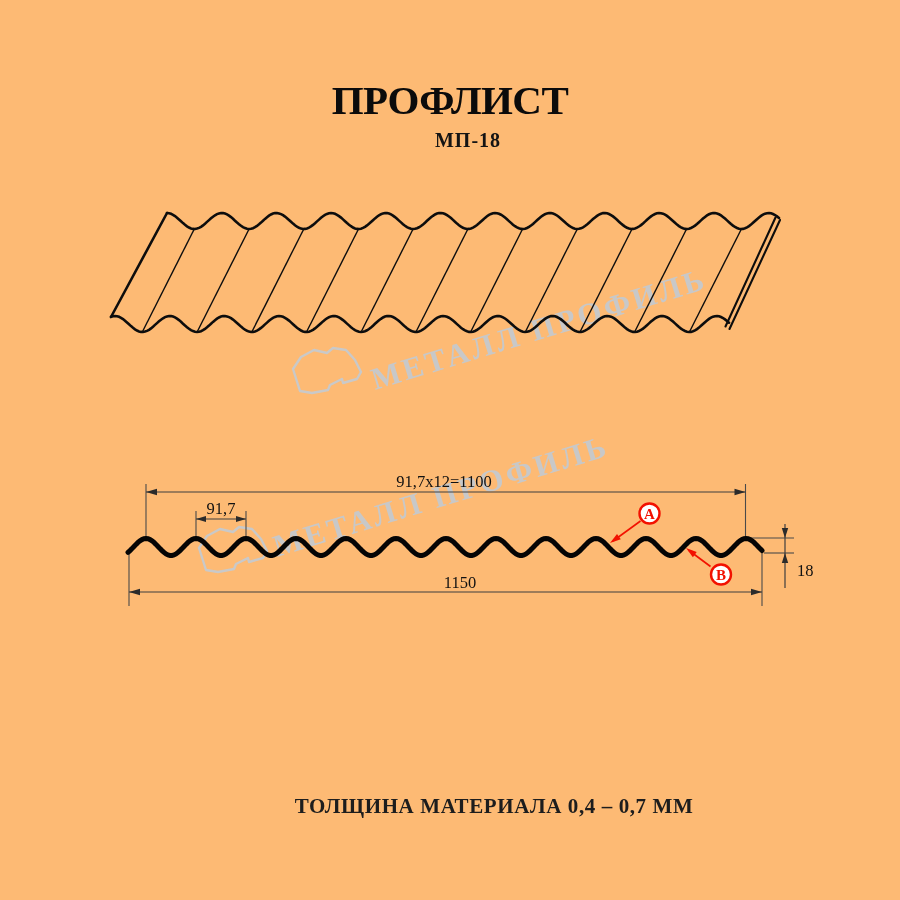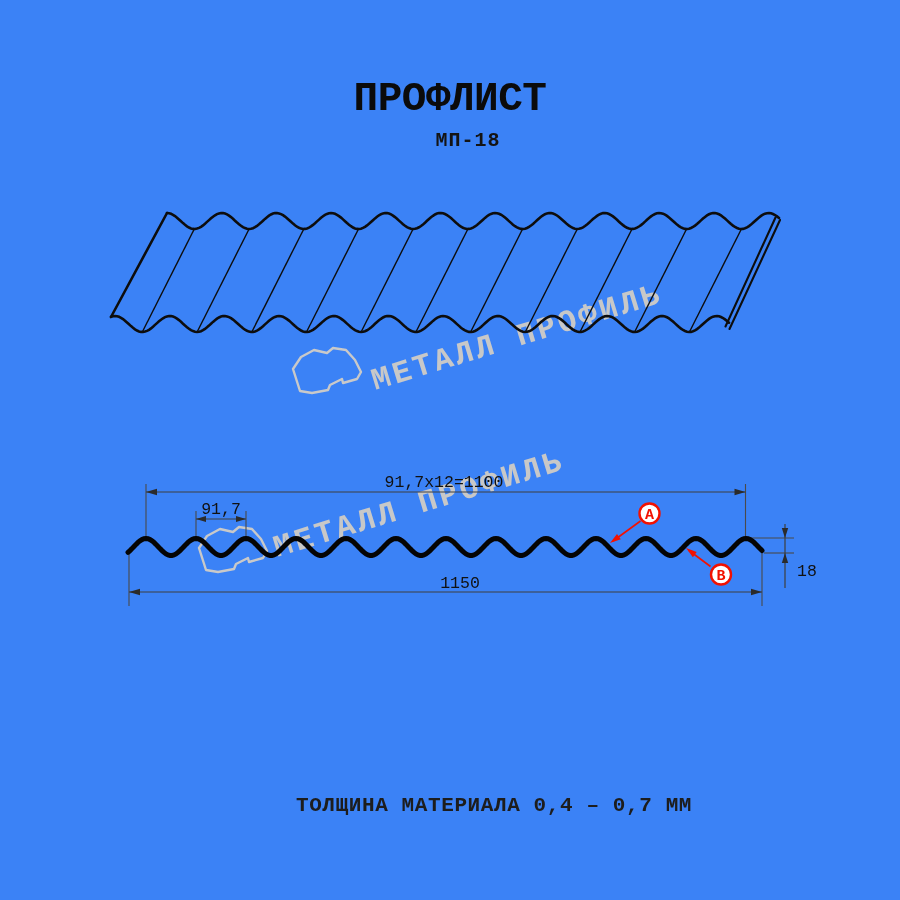--- a/index.html
+++ b/index.html
@@ -1,17 +1,17 @@
 <!DOCTYPE html>
 <html><head>
 <meta charset="utf-8">
 <style>
   html,body{margin:0;padding:0;background:#ffffff;}
-  .page{position:relative;width:900px;height:900px;background:#3b82f6;overflow:hidden;
-        font-family:Liberation Mono, monospace;}
+  .page{position:relative;width:900px;height:900px;background:#fdba74;overflow:hidden;
+        font-family:Liberation Serif, serif;}
   .title{position:absolute;top:76px;left:0;width:900px;text-align:center;
          font-size:41px;font-weight:bold;letter-spacing:-0.5px;color:#0b0b0b;}
   .model{position:absolute;top:129px;left:0;width:900px;text-align:center;
          font-size:20px;font-weight:bold;letter-spacing:1px;color:#141414;margin-left:18px;}
   .footer{position:absolute;top:794px;left:0;width:900px;text-align:center;
           font-size:21px;font-weight:bold;letter-spacing:0.6px;color:#1d1d1d;padding-left:44px;}
   svg.canvas{position:absolute;left:0;top:0;}
   .wm-logo{fill:none;stroke:#c9c9c9;stroke-width:2.4;stroke-linejoin:round;}
   .wm-text{fill:#c8c8c8;font-size:31px;font-weight:bold;letter-spacing:3px;}
   .edge{fill:none;stroke:#0d0d0d;stroke-width:2.6;stroke-linecap:round;}

